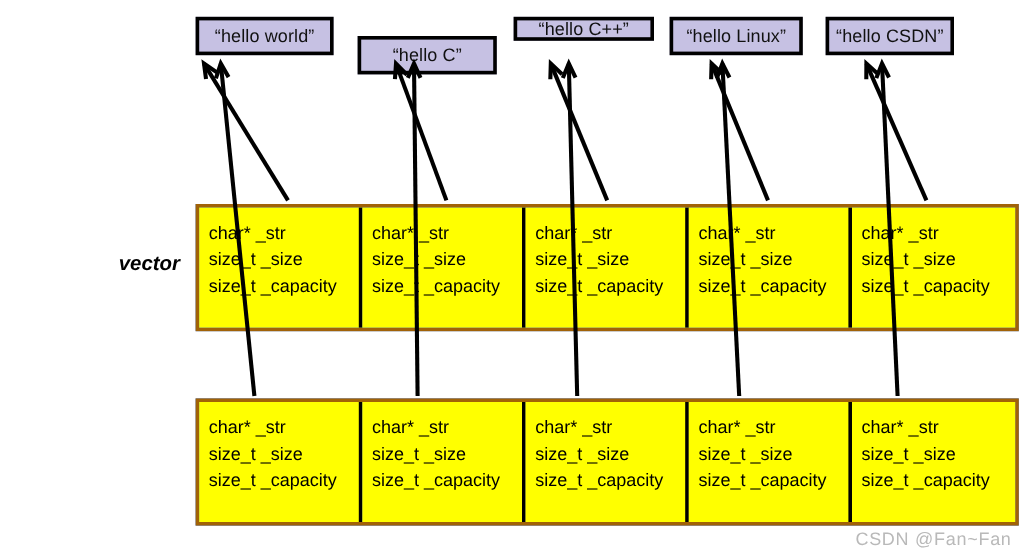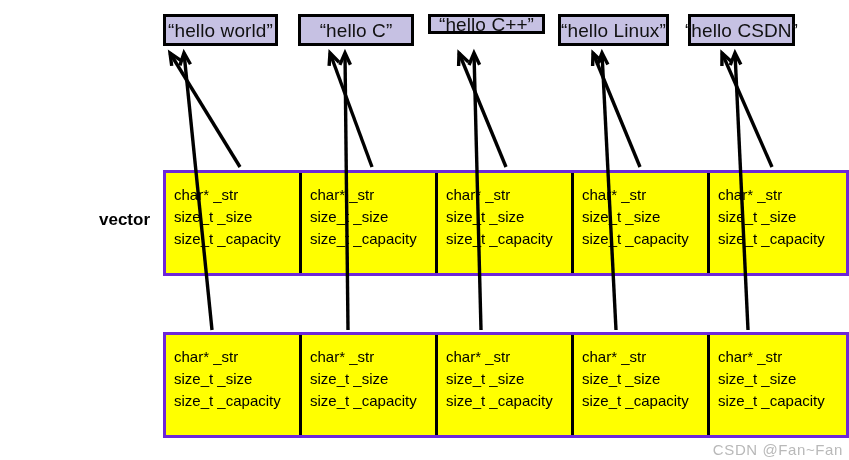--- a/index.html
+++ b/index.html
@@ -20,31 +20,31 @@
     width: 849px; height: 460px;
   }
   
   .str-box {
     position: absolute;
     background: #c6c1e3;
     border: 3px solid #000000;
     display: flex;
     align-items: center;
     justify-content: center;
-    font-size: 19px;
+    font-size: 15px;
     line-height: 1;
     letter-spacing: 0.1px;
     white-space: nowrap;
     color: #111111;
   }
   
   .vec-row {
     position: absolute;
     display: flex;
-    border: 3px solid #6d28d9;
+    border: 3px solid #a16207;
     background: #3b82f6;
   }
   .vec-cell {
     background: #ffff00;
     border-right: 3px solid #000000;
     padding: 14px 6px 6px 8px;
     width: 137px;
     height: 100%;
     display: flex;
     flex-direction: column;
@@ -59,20 +59,21 @@
     color: #000000;
   }
   
   .side-label {
     position: absolute;
     font-weight: bold;
     font-size: 17px;
     text-align: right;
     line-height: 1.45;
     color: #000000;
+    font-style: italic;
   }
   .side-label.small { font-size: 15px; }
   
   #arrows {
     position: absolute;
     left: 0; top: 0;
     width: 849px; height: 460px;
     pointer-events: none;
   }
   
@@ -87,21 +88,21 @@
   }
 </style>
 </head>
 <body>
 
 <div id="canvas">
 
   <div class="str-box" style="left: 163px; top: 14px; width: 115px; height: 32px;">
     <span>“hello world”</span>
   </div>
-  <div class="str-box" style="left: 298px; top: 14px; width: 116px; height: 32px;">
+  <div class="str-box" style="left: 298px; top: 30px; width: 116px; height: 32px;">
     <span>“hello C”</span>
   </div>
   <div class="str-box" style="left: 428px; top: 14px; width: 117px; height: 20px;">
     <span>“hello C++”</span>
   </div>
   <div class="str-box" style="left: 558px; top: 14px; width: 111px; height: 32px;">
     <span>“hello Linux”</span>
   </div>
   <div class="str-box" style="left: 688px; top: 14px; width: 107px; height: 32px;">
     <span>“hello CSDN”</span>

